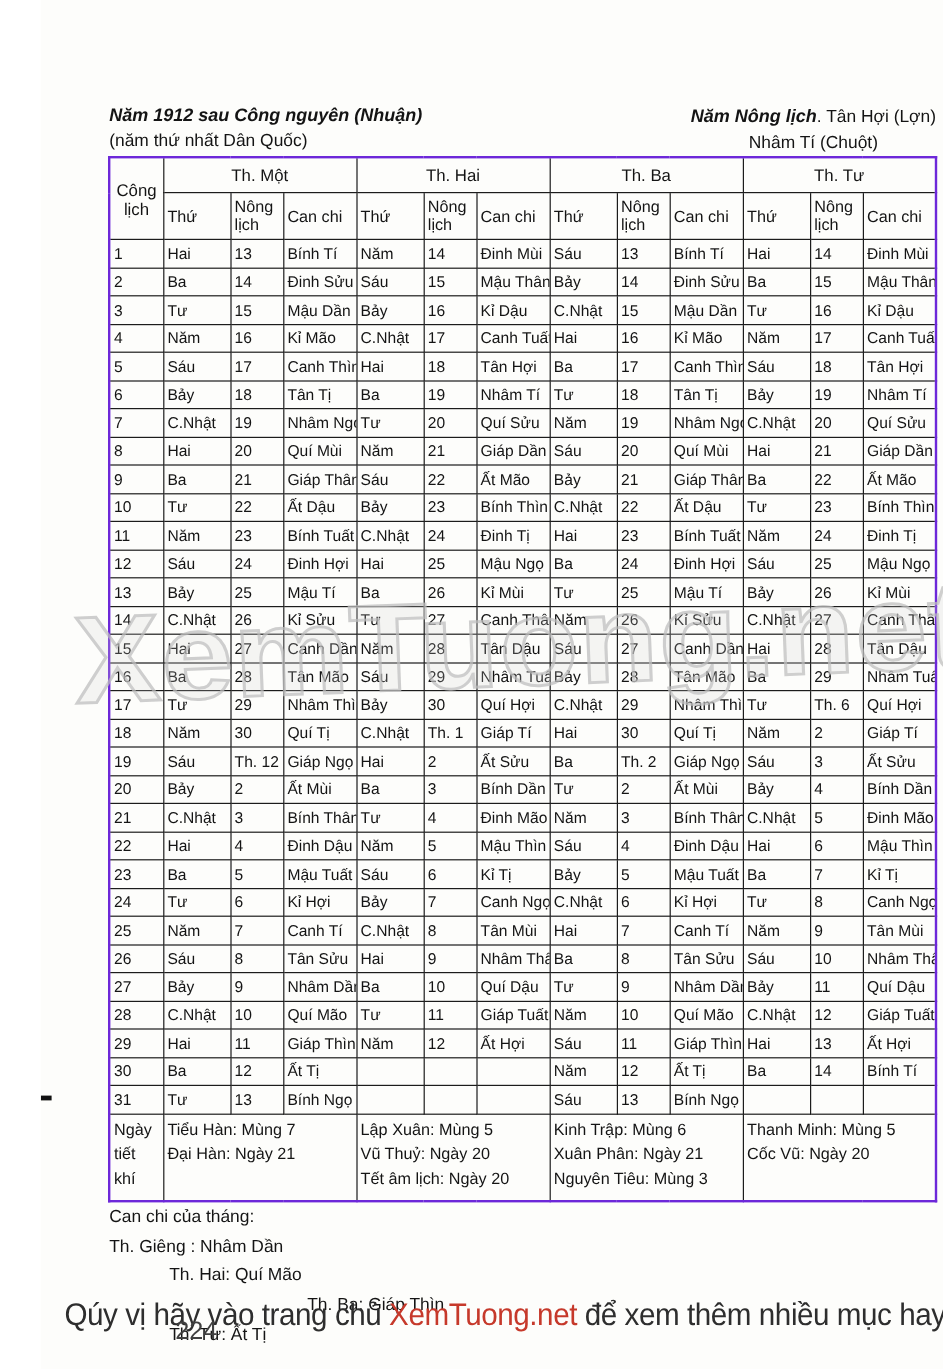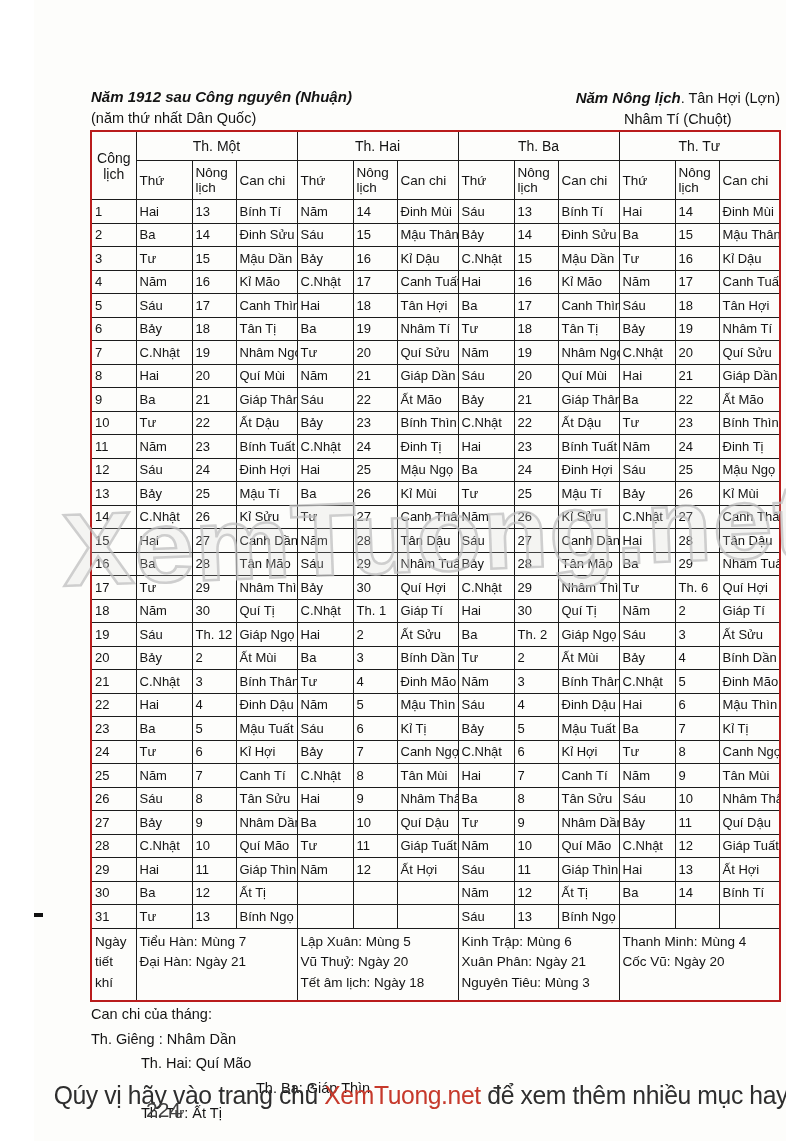--- a/index.html
+++ b/index.html
@@ -6,21 +6,21 @@
   #page{position:relative;width:786px;height:1141px;background:#fdfdfb;overflow:hidden;
         font-family:"Liberation Sans",sans-serif;color:#141414;margin-left:34px;}
   
   .hdr{position:absolute;top:86px;left:57px;right:40px;display:flex;justify-content:space-between;}
   .hdr .left,.hdr .right{line-height:1.45;}
   .hdr .right{text-align:center;}
   .t-bold-italic{font-weight:bold;font-style:italic;font-size:15px;}
   .t-reg{font-size:14.5px;}
   
   table.cal{position:absolute;top:130px;left:56px;border-collapse:collapse;table-layout:fixed;
-            width:690px;border:2px solid #b91c1c;}
+            width:690px;border:2px solid #6d28d9;}
   table.cal th,table.cal td{border:1px solid #1c1c1c;font-size:13px;font-weight:normal;
             text-align:left;vertical-align:middle;padding:0 3px;overflow:hidden;}
   table.cal thead .grp th{height:28px;text-align:center;font-size:14px;}
   table.cal thead .sub th{height:38px;vertical-align:middle;white-space:normal;font-size:13.5px;}
   table.cal th.corner{white-space:normal;font-size:13.5px;}
   table.cal tbody td{height:22.5px;white-space:nowrap;}
   table.cal tr.tietkhi td{height:68px;vertical-align:top;padding-top:3px;white-space:normal;
             font-size:13.5px;line-height:1.55;}
   
   .wm{position:absolute;top:492px;left:28px;width:745px;pointer-events:none;
@@ -568,29 +568,29 @@
             <div>tiết</div>
             <div>khí</div>
           </td>
           <td colspan="3">
             <div>Tiểu Hàn: Mùng 7</div>
             <div>Đại Hàn: Ngày 21</div>
           </td>
           <td colspan="3">
             <div>Lập Xuân: Mùng 5</div>
             <div>Vũ Thuỷ: Ngày 20</div>
-            <div>Tết âm lịch: Ngày 18</div>
+            <div>Tết âm lịch: Ngày 20</div>
           </td>
           <td colspan="3">
             <div>Kinh Trập: Mùng 6</div>
             <div>Xuân Phân: Ngày 21</div>
             <div>Nguyên Tiêu:  Mùng 3</div>
           </td>
           <td colspan="3">
-            <div>Thanh Minh: Mùng 4</div>
+            <div>Thanh Minh: Mùng 5</div>
             <div>Cốc Vũ: Ngày 20</div>
           </td>
         </tr>
       </tbody>
   </table>
 
   <div class="wm">XemTuong.net</div>
 
   <div class="canchi">
     <div class="row">

